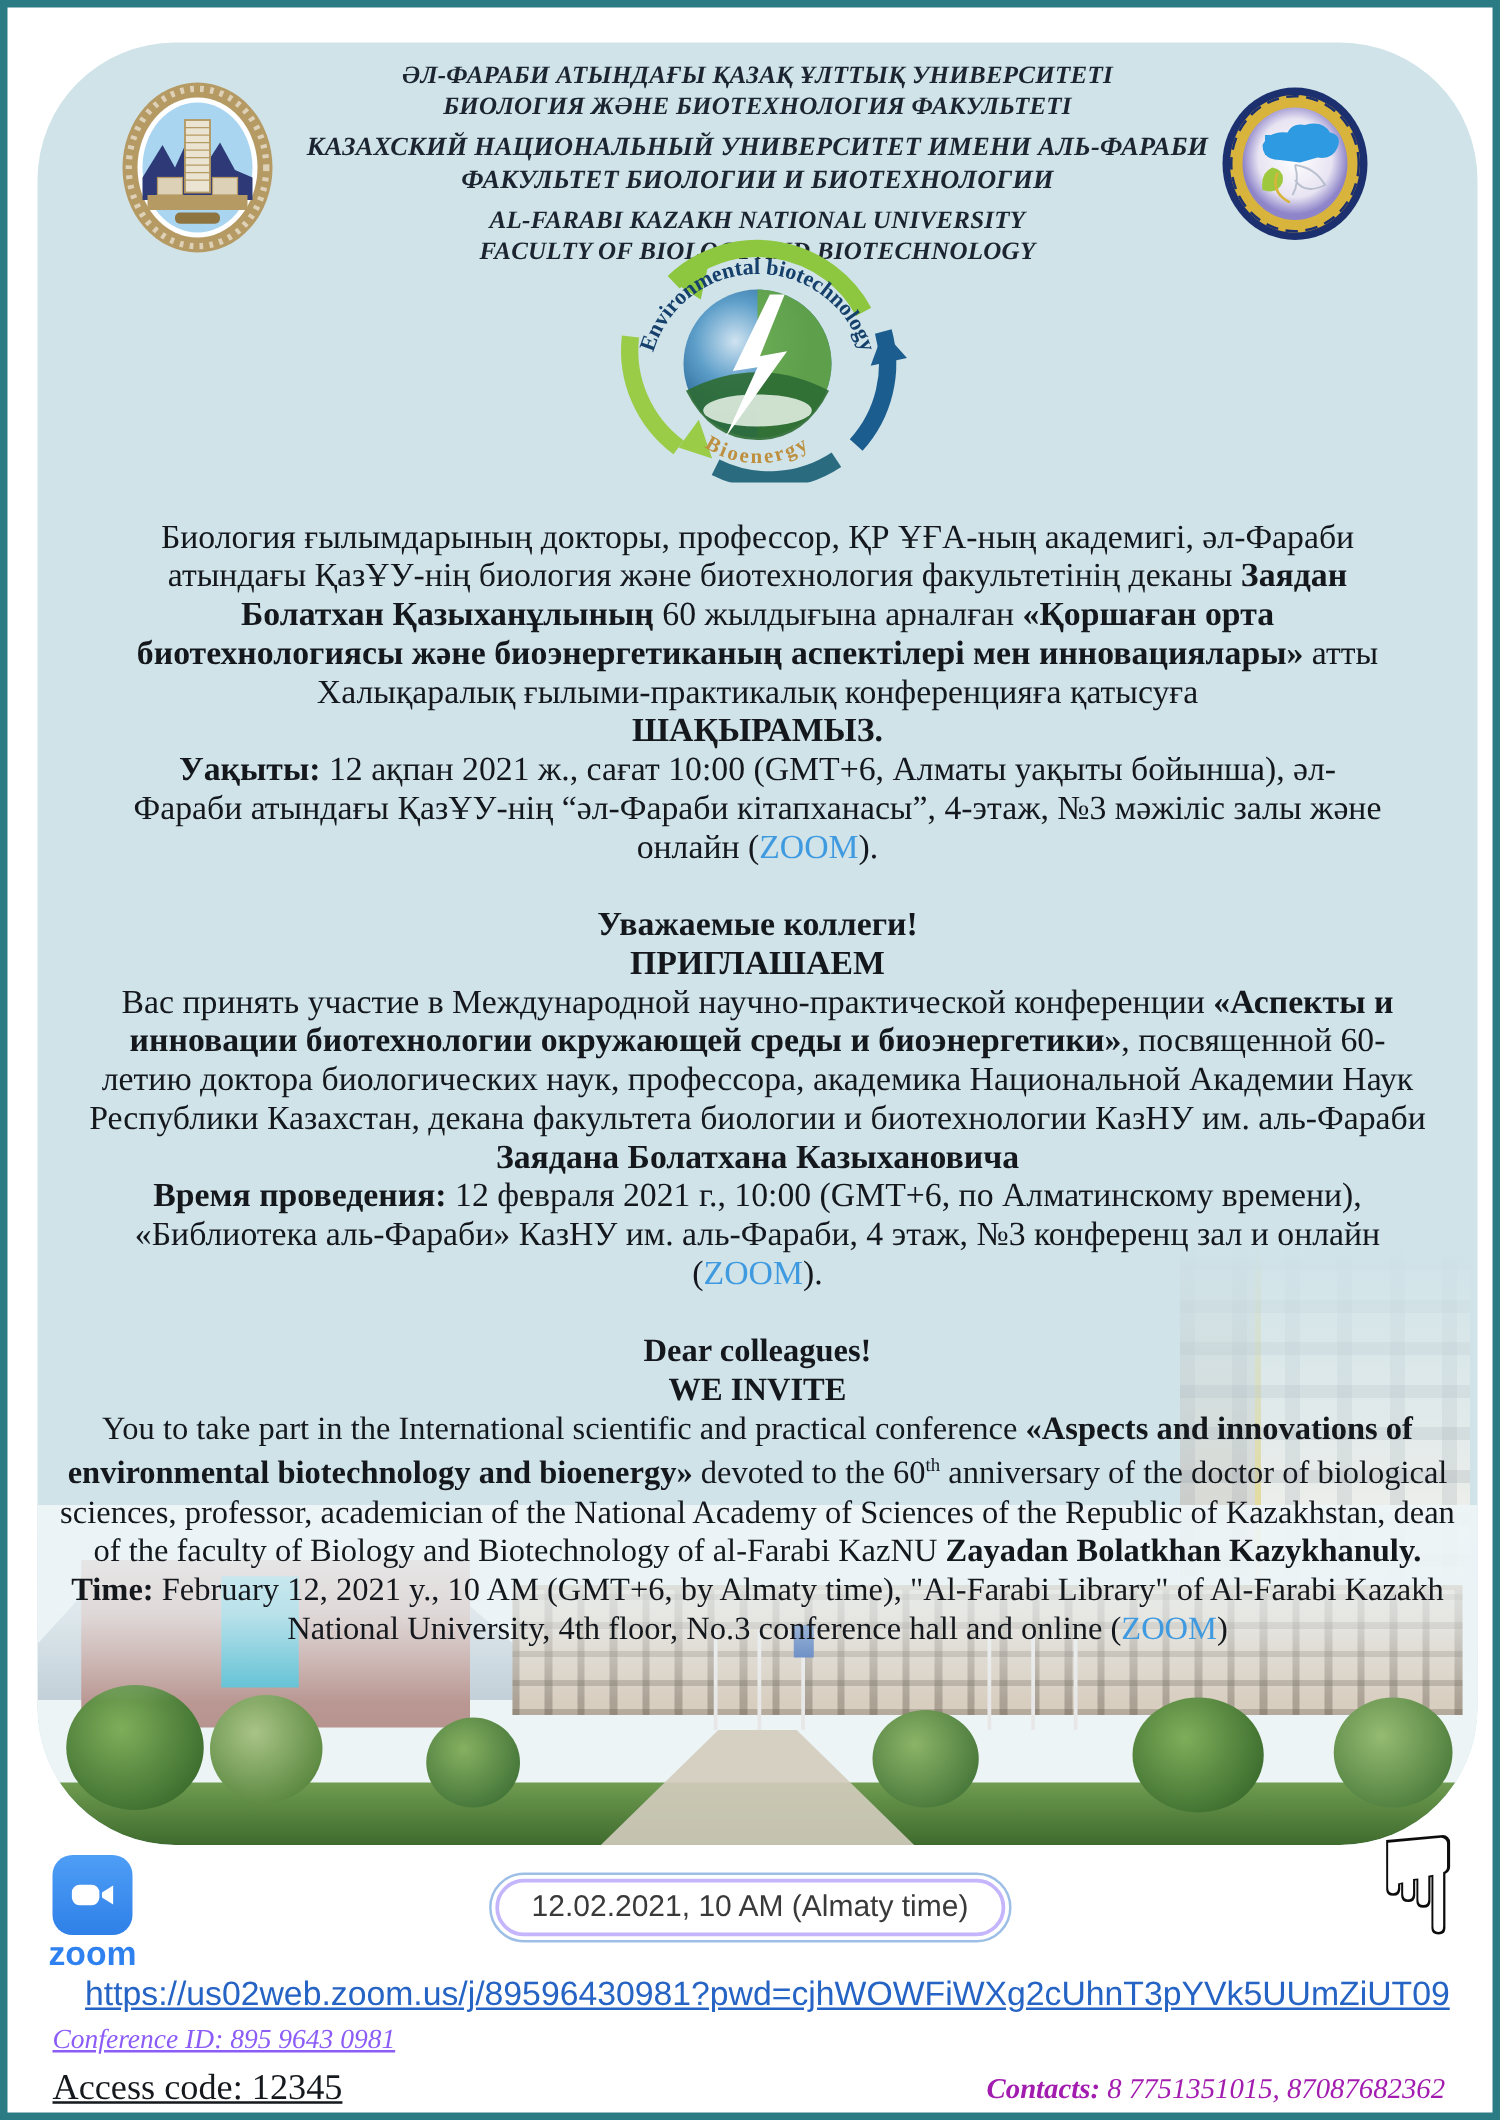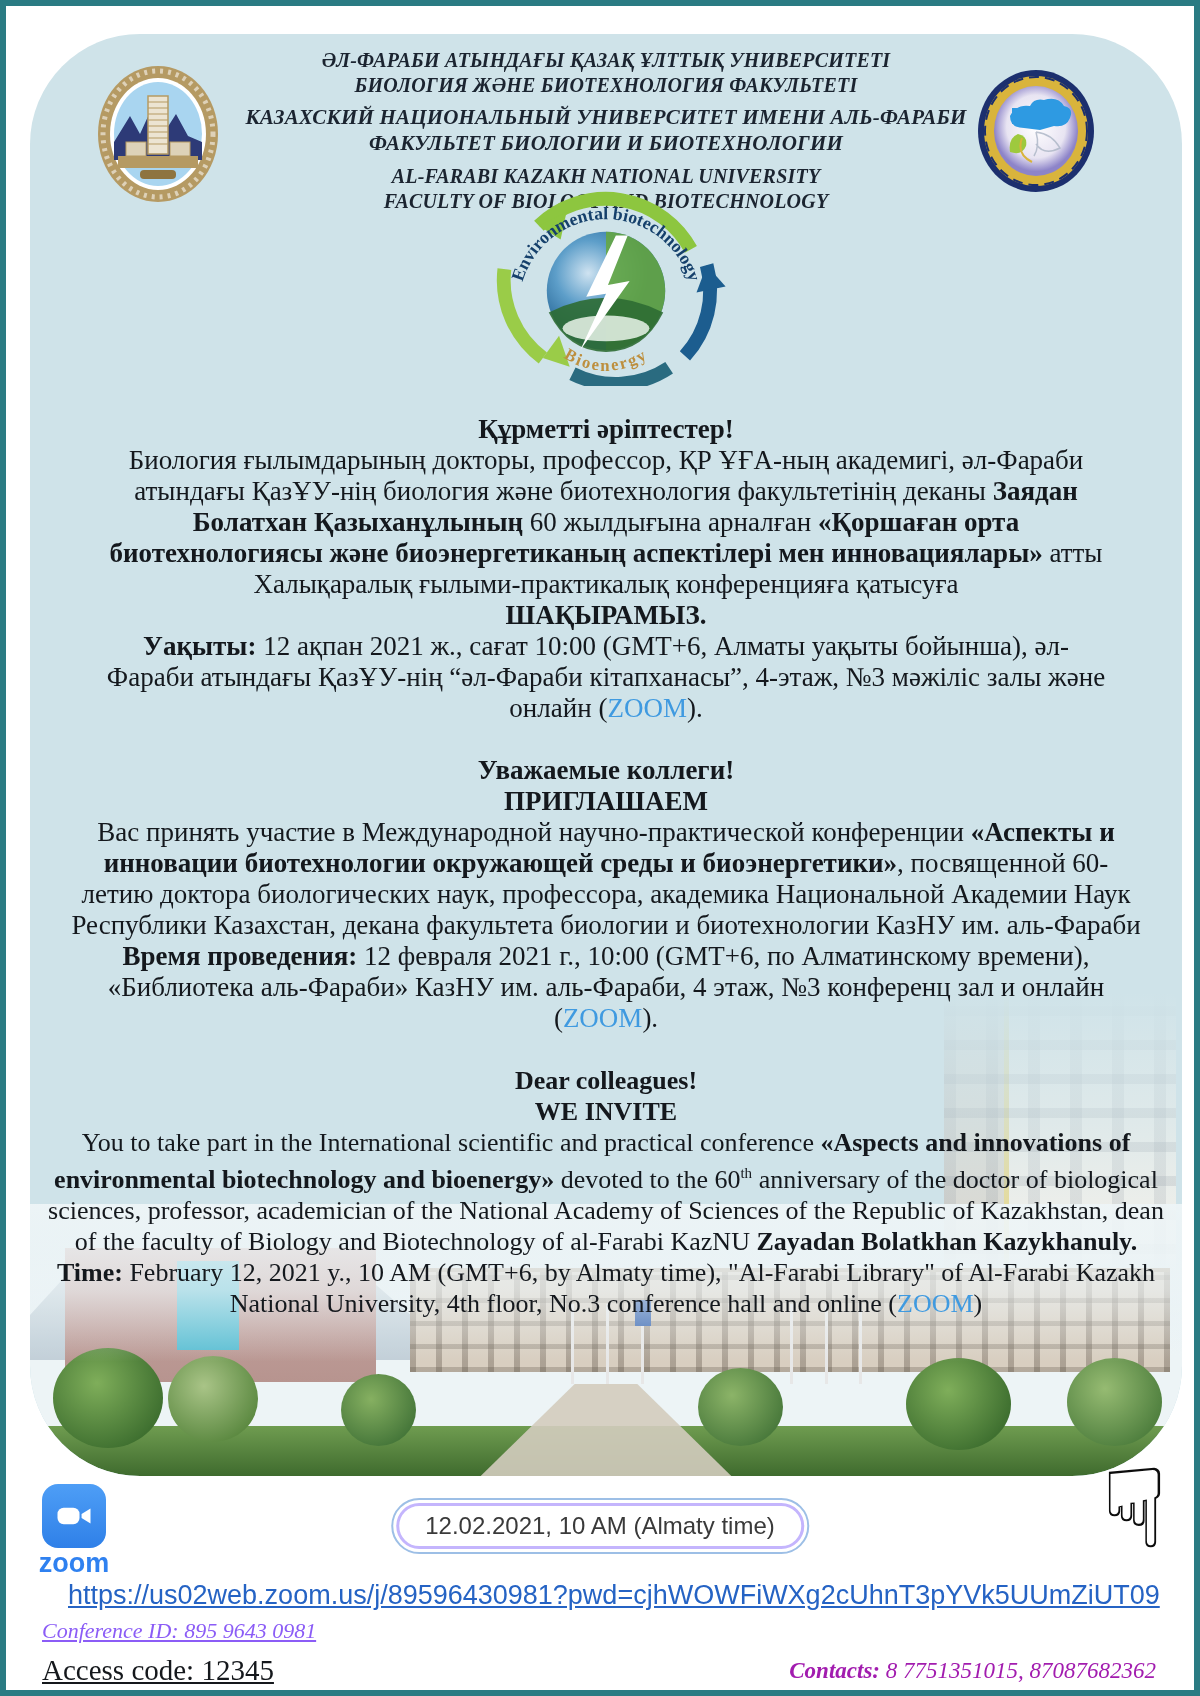--- a/index.html
+++ b/index.html
@@ -187,30 +187,30 @@
       <div class="tree" style="left:27%; bottom:30px; width:75px;  height:72px;  background:radial-gradient(circle at 40% 35%, #86b061, #46773a 75%);"></div>
       <div class="tree" style="left:58%; bottom:30px; width:85px;  height:78px;  background:radial-gradient(circle at 40% 35%, #8cb468, #4a7a3c 75%);"></div>
       <div class="tree" style="left:76%; bottom:26px; width:105px; height:92px;  background:radial-gradient(circle at 40% 35%, #7fae5a, #3f7030 75%);"></div>
       <div class="tree" style="left:90%; bottom:30px; width:95px;  height:88px;  background:radial-gradient(circle at 40% 35%, #96bb72, #50803f 75%);"></div>
       <div class="ph-haze"></div>
     </div>
 
     <div class="content">
 
       <div class="sec-kk">
-        <p class="b">Құрметті әріптестер!</p>
         <p><span>Биология ғылымдарының докторы, профессор, ҚР ҰҒА-ның академигі, әл-Фараби атындағы ҚазҰУ-нің биология және биотехнология факультетінің деканы </span><span class="b">Заядан Болатхан Қазыханұлының</span><span> 60 жылдығына арналған </span><span class="b">«Қоршаған орта биотехнологиясы және биоэнергетиканың аспектілері мен инновациялары»</span><span> атты Халықаралық ғылыми-практикалық конференцияға қатысуға</span></p>
         <p class="b">ШАҚЫРАМЫЗ.</p>
         <p><span class="b">Уақыты:</span><span> 12 ақпан 2021 ж., сағат 10:00 (GMT+6, Алматы уақыты бойынша), әл-Фараби атындағы ҚазҰУ-нің “әл-Фараби кітапханасы”, 4-этаж, №3 мәжіліс залы және онлайн (</span><span class="zoomword">ZOOM</span><span>).</span></p>
       </div>
 
       <div class="sec-ru">
         <p class="b">Уважаемые коллеги!</p>
         <p class="b">ПРИГЛАШАЕМ</p>
         <p><span>Вас принять участие в Международной научно-практической конференции </span><span class="b">«Аспекты и инновации биотехнологии окружающей среды и биоэнергетики»</span><span>, посвященной 60-летию доктора биологических наук, профессора, академика Национальной Академии Наук Республики Казахстан, декана факультета биологии и биотехнологии КазНУ им. аль-Фараби</span></p>
+        <p class="b">Заядана Болатхана Казыхановича</p>
         <p><span class="b">Время проведения:</span><span> 12 февраля 2021 г., 10:00 (GMT+6, по Алматинскому времени), «Библиотека аль-Фараби» КазНУ им. аль-Фараби, 4 этаж, №3 конференц зал и онлайн (</span><span class="zoomword">ZOOM</span><span>).</span></p>
       </div>
 
       <div class="sec-en">
         <p class="b">Dear colleagues!</p>
         <p class="b">WE INVITE</p>
         <p><span>You to take part in the  International scientific and practical conference </span><span class="b">«Aspects and innovations of environmental biotechnology and bioenergy»</span><span> devoted to the 60</span><sup class="th">th</sup><span> anniversary of the doctor of biological sciences, professor, academician of the National Academy of Sciences of the Republic of Kazakhstan, dean of the faculty of Biology and Biotechnology of al-Farabi KazNU </span><span class="b">Zayadan Bolatkhan Kazykhanuly.</span></p>
         <p><span class="b">Time:</span><span> February 12, 2021 y., 10 AM (GMT+6, by Almaty time), "Al-Farabi Library" of Al-Farabi Kazakh National University, 4th floor, No.3 conference hall and online (</span><span class="zoomword">ZOOM</span><span>)</span></p>
       </div>
 

